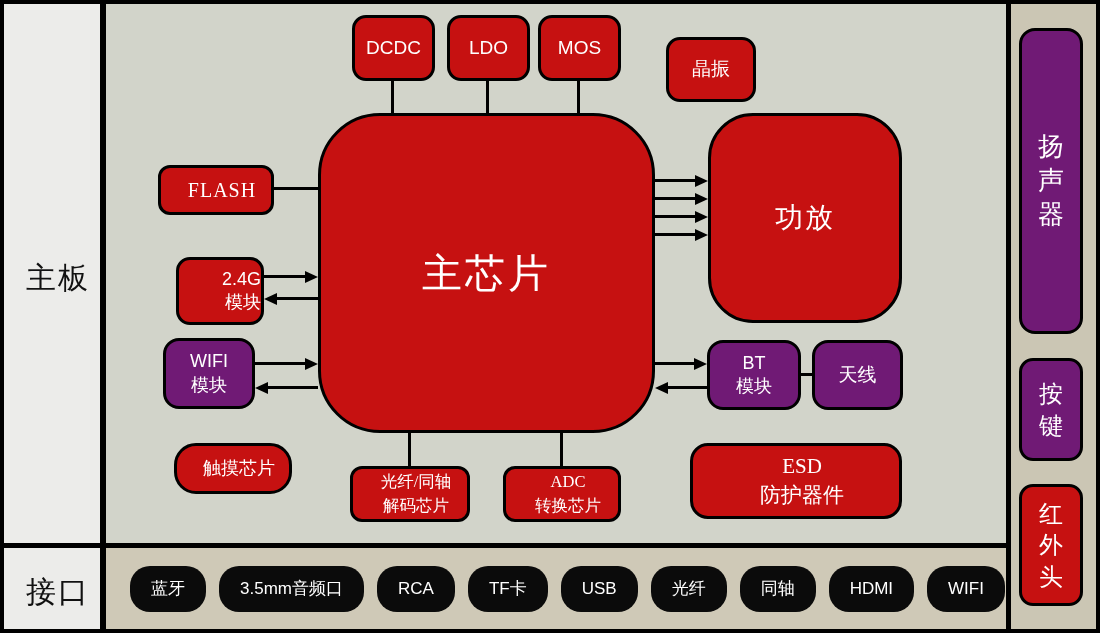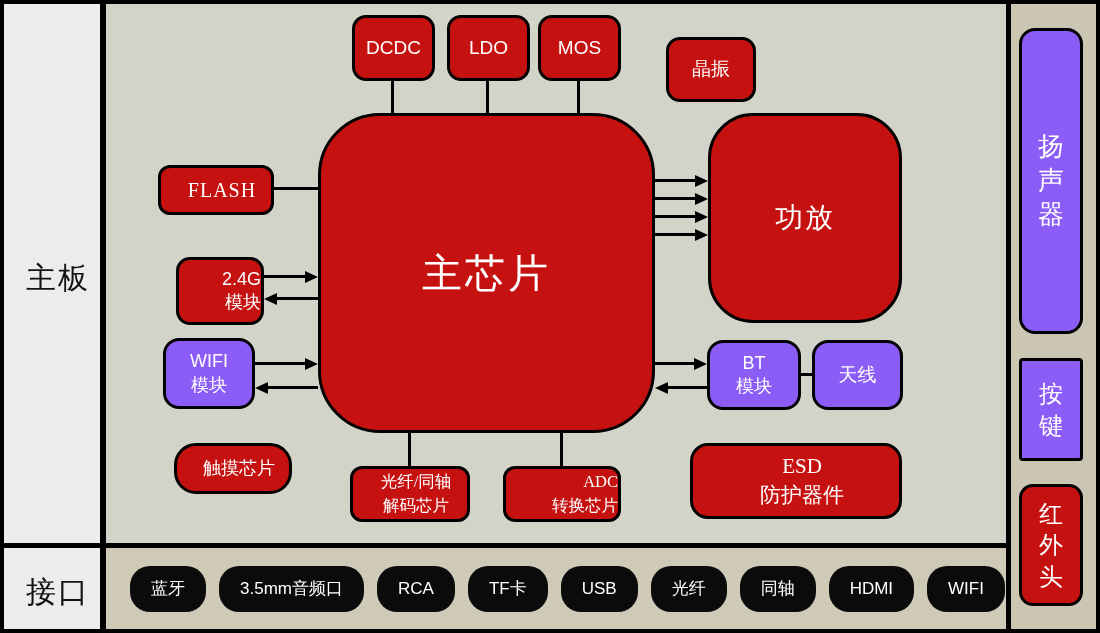--- a/index.html
+++ b/index.html
@@ -12,21 +12,21 @@
   .divider{position:absolute;background:#000;z-index:2;}
   .frame{position:absolute;left:0;top:0;right:0;bottom:0;border:4px solid #000;box-sizing:border-box;z-index:10;pointer-events:none;}
 
   .block{
     position:absolute;z-index:4;box-sizing:border-box;
     border:3px solid #000;border-radius:14px;
     display:flex;flex-direction:column;align-items:center;justify-content:center;
     color:#fff;text-align:center;line-height:1.3;
   }
   .red{background:#C61111;}
-  .blackblk{background:#8b5cf6;}
+  .blackblk{background:#701a75;}
   .serif{font-family:"Liberation Serif","DejaVu Serif",serif;padding-left:12px;}
 
   .sideLabel{
     position:absolute;z-index:4;width:116px;text-align:center;
     color:#111;font-size:30px;letter-spacing:2px;
   }
 
   .vtext{width:1.15em;word-break:break-all;line-height:1.3;text-align:center;}
 
   .hline{position:absolute;height:3px;background:#000;z-index:3;}
@@ -106,42 +106,42 @@
   </div>
 
   <div class="block red serif" style="left:174px;top:443px;width:118px;height:51px;border-radius:22px;font-size:18px;">
     <span>触摸芯片</span>
   </div>
 
   <div class="block red serif" style="left:350px;top:466px;width:120px;height:56px;border-radius:12px;font-size:16.5px;line-height:1.45;">
     <span>光纤/同轴</span>
     <span>解码芯片</span>
   </div>
-  <div class="block red serif" style="left:503px;top:466px;width:118px;height:56px;border-radius:12px;font-size:16.5px;line-height:1.45;align-items:flex-end;">
+  <div class="block red serif" style="left:503px;top:466px;width:118px;height:56px;border-radius:12px;font-size:16.5px;line-height:1.45;">
     <span>ADC</span>
     <span>转换芯片</span>
   </div>
 
   <div class="block red serif" style="left:690px;top:443px;width:212px;height:76px;border-radius:18px;font-size:21px;line-height:1.4;">
     <span>ESD</span>
     <span>防护器件</span>
   </div>
 
   <div class="block blackblk" style="left:707px;top:340px;width:94px;height:70px;border-radius:16px;font-size:18px;">
     <span>BT</span>
     <span>模块</span>
   </div>
   <div class="block blackblk" style="left:812px;top:340px;width:91px;height:70px;border-radius:16px;font-size:19px;">
     <span>天线</span>
   </div>
 
   <div class="block blackblk" style="left:1019px;top:28px;width:64px;height:306px;border-radius:16px;font-size:26px;">
     <span class="vtext">扬声器</span>
   </div>
-  <div class="block blackblk" style="left:1019px;top:358px;width:64px;height:103px;border-radius:4px;font-size:24px;">
+  <div class="block blackblk" style="left:1019px;top:358px;width:64px;height:103px;border-radius:14px;font-size:24px;">
     <span class="vtext">按键</span>
   </div>
   <div class="block red" style="left:1019px;top:484px;width:64px;height:122px;border-radius:14px;font-size:24px;">
     <span class="vtext">红外头</span>
   </div>
 
   <div class="vline" style="left:391px;top:81px;height:32px;"></div>
   <div class="vline" style="left:486px;top:81px;height:32px;"></div>
   <div class="vline" style="left:577px;top:81px;height:32px;"></div>
   <div class="vline" style="left:408px;top:433px;height:33px;"></div>

